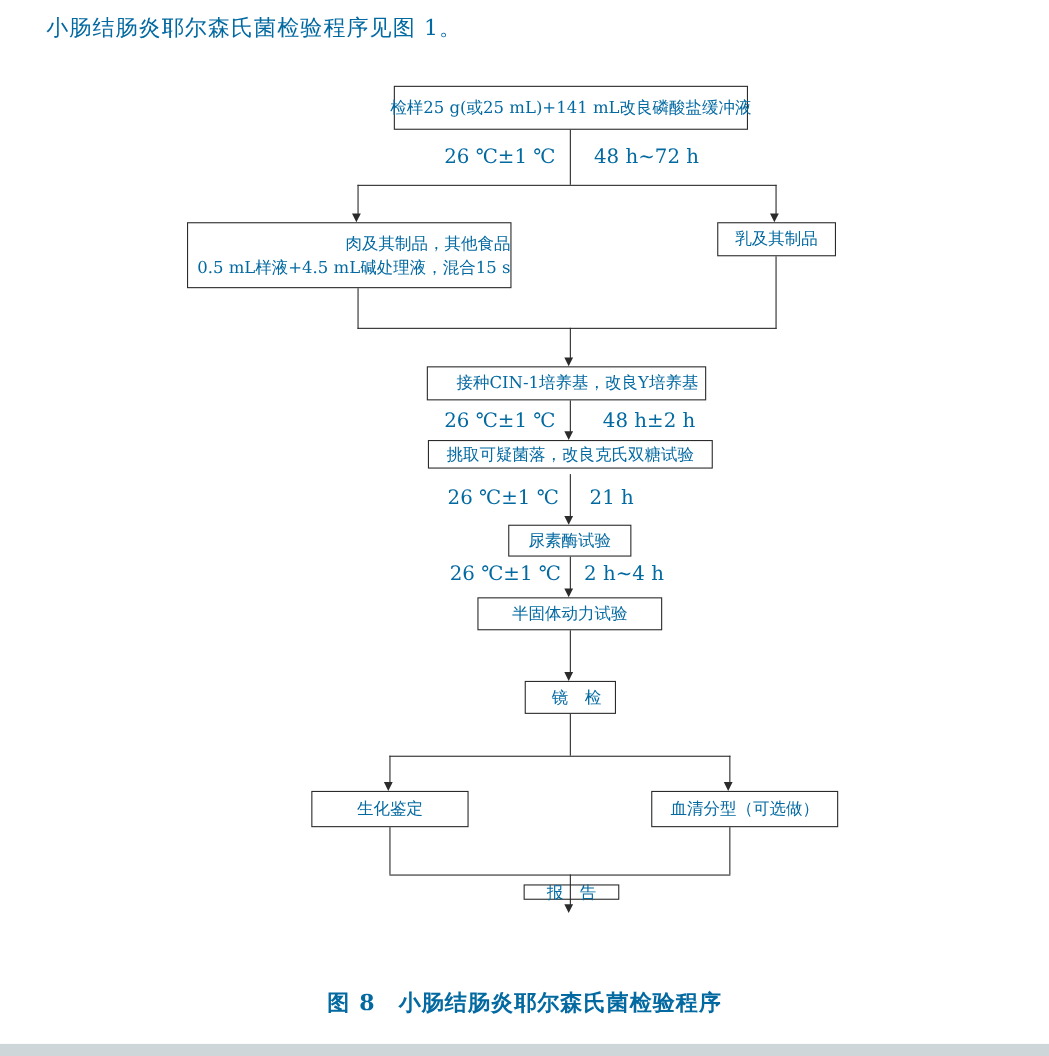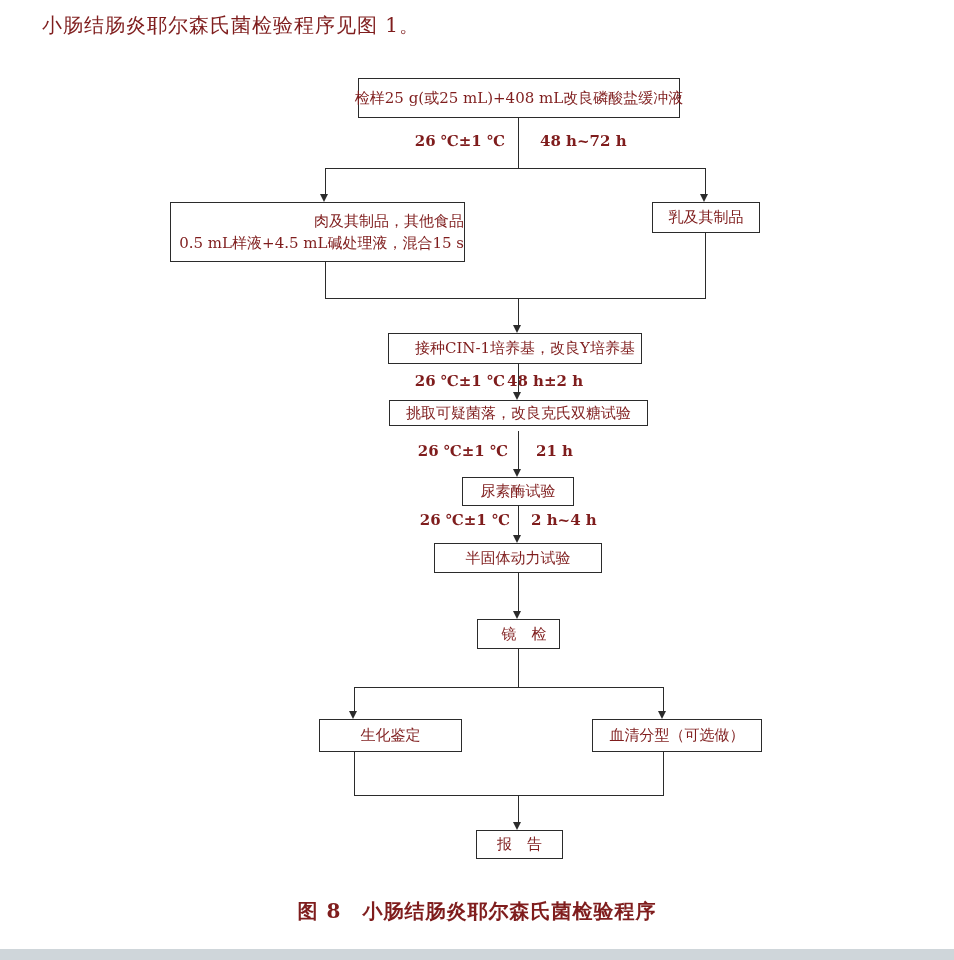--- a/index.html
+++ b/index.html
@@ -1,73 +1,73 @@
 <!DOCTYPE html>
 <html><head>
 <meta charset="utf-8">
 <style>
   html,body{margin:0;padding:0;background:#ffffff;}
   #page{
     position:relative;
     width:954px;height:960px;
     background:#ffffff;
     font-family:"DejaVu Serif","Liberation Serif",serif;
-    color:#7f1d1d;
+    color:#0369a1;
     overflow:hidden;
   }
   .intro{
     position:absolute;left:42px;top:12px;
     font-size:20px;letter-spacing:1px;white-space:nowrap;
   }
   .box{
     position:absolute;box-sizing:border-box;
     border:1px solid #2b2b2b;background:#ffffff;
     display:flex;flex-direction:column;align-items:center;justify-content:center;
     font-size:15px;line-height:1.5;text-align:center;white-space:nowrap;
   }
   .vl{position:absolute;width:1px;background:#2b2b2b;}
   .hl{position:absolute;height:1px;background:#2b2b2b;}
   .arr{
     position:absolute;width:0;height:0;
     border-left:4.5px solid transparent;
     border-right:4.5px solid transparent;
     border-top:8px solid #2b2b2b;
   }
-  .lbl{position:absolute;font-size:15px;white-space:nowrap;font-weight:bold;}
+  .lbl{position:absolute;font-size:18px;white-space:nowrap;}
   .lbl.r{text-align:right;}
   .caption{
     position:absolute;left:0;top:898px;width:954px;
     text-align:center;font-weight:bold;font-size:20px;letter-spacing:1px;
   }
   .bottom-strip{
     position:absolute;left:0;top:949px;width:954px;height:11px;
     background:#cfd6da;
   }
   
   .b-sample   {left:358px;top:78px; width:322px;height:40px;}
   .b-meat     {left:170px;top:202px;width:295px;height:60px;align-items:flex-end;}
   .b-milk     {left:652px;top:202px;width:108px;height:31px;}
   .b-inoc     {left:388px;top:333px;width:254px;height:31px;padding-left:20px;}
   .b-pick     {left:389px;top:400px;width:259px;height:26px;}
   .b-urease   {left:462px;top:477px;width:112px;height:29px;}
   .b-motility {left:434px;top:543px;width:168px;height:30px;}
   .b-micro    {left:477px;top:619px;width:83px;height:30px;padding-left:11px;}
-  .b-biochem  {left:283px;top:719px;width:143px;height:33px;margin-left:36px;}
+  .b-biochem  {left:283px;top:719px;width:143px;height:33px;}
   .b-sero     {left:592px;top:719px;width:170px;height:33px;}
-  .b-report   {left:476px;top:830px;width:87px;height:29px;}
+  .b-report   {left:476px;top:804px;width:87px;height:14px;}
 </style>
 </head>
 <body>
 
 <div id="page">
 
   <div class="intro">小肠结肠炎耶尔森氏菌检验程序见图 1。</div>
 
   <div class="box b-sample">
-    <span>检样25 g(或25 mL)+408 mL改良磷酸盐缓冲液</span>
+    <span>检样25 g(或25 mL)+141 mL改良磷酸盐缓冲液</span>
   </div>
 
   <div class="box b-meat">
     <span>肉及其制品，其他食品</span>
     <span>0.5 mL样液+4.5 mL碱处理液，混合15 s</span>
   </div>
 
   <div class="box b-milk">
     <span>乳及其制品</span>
   </div>
@@ -101,21 +101,21 @@
   </div>
 
   <div class="box b-report">
     <span>报　告</span>
   </div>
 
   <div class="lbl r" style="left:385px;top:132px;width:120px;">26 ℃±1 ℃</div>
   <div class="lbl" style="left:540px;top:132px;">48 h~72 h</div>
 
   <div class="lbl r" style="left:385px;top:372px;width:120px;">26 ℃±1 ℃</div>
-  <div class="lbl" style="left:507px;top:372px;">48 h±2 h</div>
+  <div class="lbl" style="left:548px;top:372px;">48 h±2 h</div>
 
   <div class="lbl r" style="left:388px;top:442px;width:120px;">26 ℃±1 ℃</div>
   <div class="lbl" style="left:536px;top:442px;">21 h</div>
 
   <div class="lbl r" style="left:390px;top:511px;width:120px;">26 ℃±1 ℃</div>
   <div class="lbl" style="left:531px;top:511px;">2 h~4 h</div>
 
   <div class="vl" style="left:518px;top:118px;height:50px;"></div>
   <div class="hl" style="left:325px;top:168px;width:381px;"></div>
   <div class="vl" style="left:325px;top:168px;height:27px;"></div>

